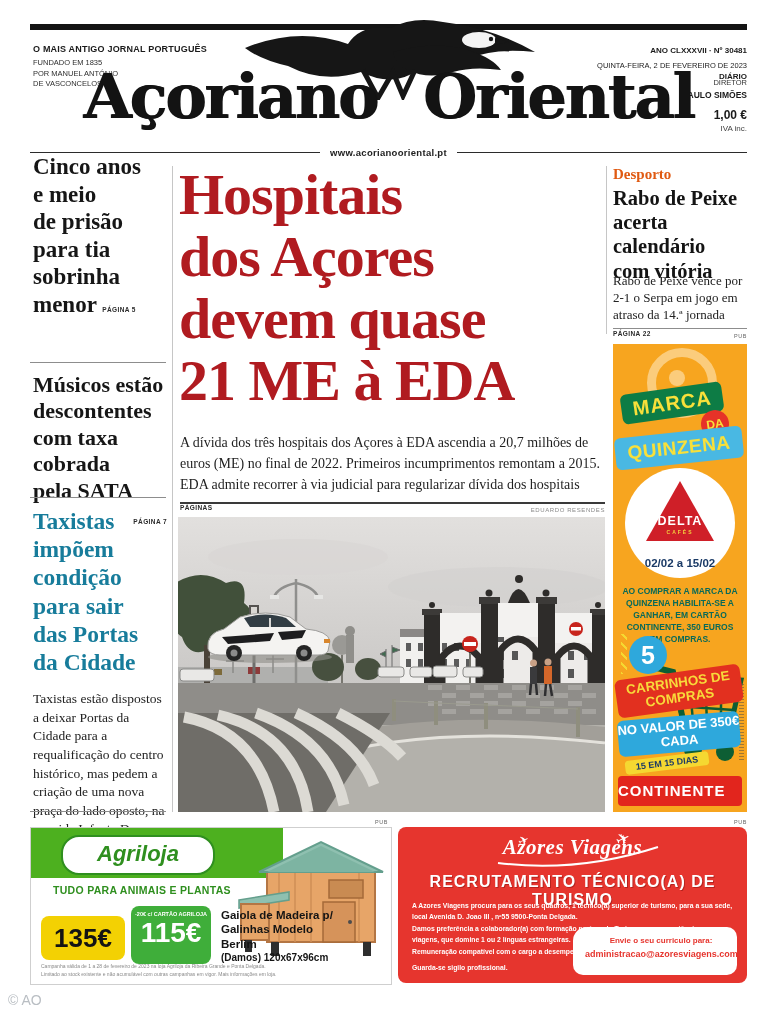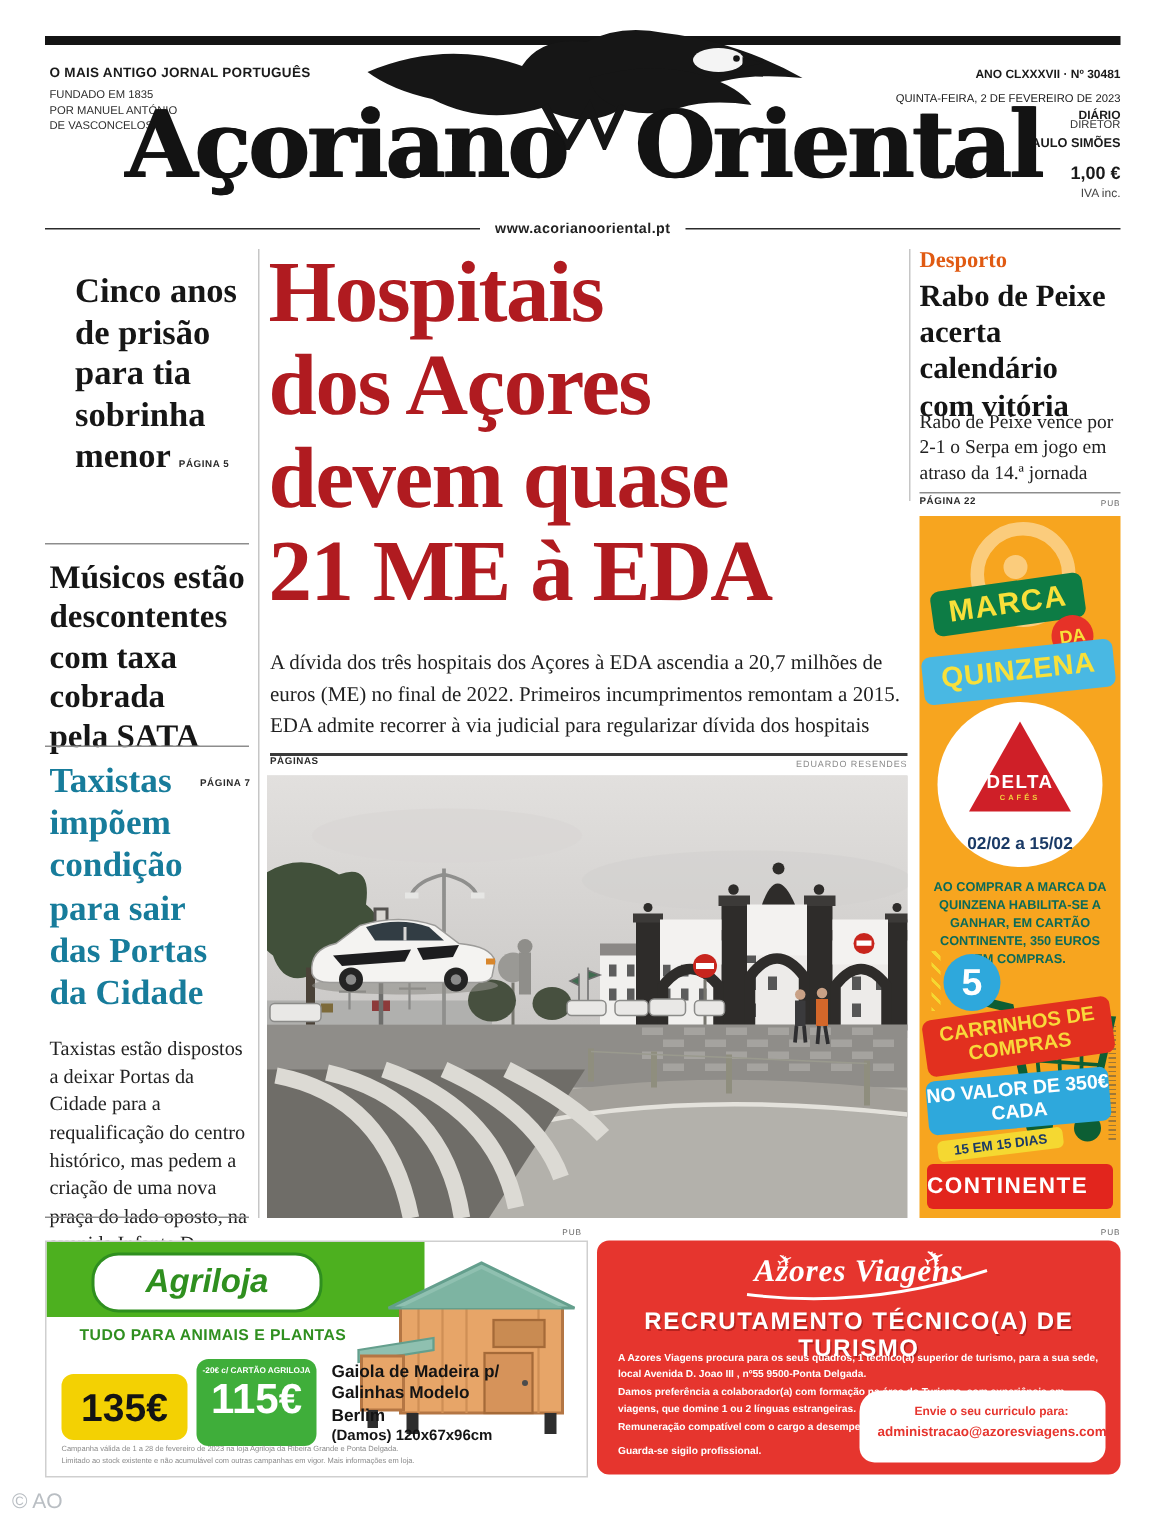--- a/index.html
+++ b/index.html
@@ -175,22 +175,23 @@
 
   <div class="abs site-row">
     <span class="ln"></span>
     <span class="tx">www.acorianooriental.pt</span>
     <span class="ln"></span>
   </div>
 
   <div class="abs vrule1"></div>
   <div class="abs vrule2"></div>
 
-  <div class="abs lc-head serif" style="top:180px;margin-left:17px;">
+  <div class="abs lc-head serif" style="top:153px;">
     <div>Cinco anos</div>
+    <div>e meio</div>
     <div>de prisão</div>
     <div>para tia</div>
     <div>sobrinha</div>
     <div><span>menor</span>
       <span class="pg">PÁGINA 5</span></div>
   </div>
   <div class="abs hr-left" style="top:362px;"></div>
 
   <div class="abs lc-head serif" style="top:372px;font-size:22px;">
     <div>Músicos estão</div>

